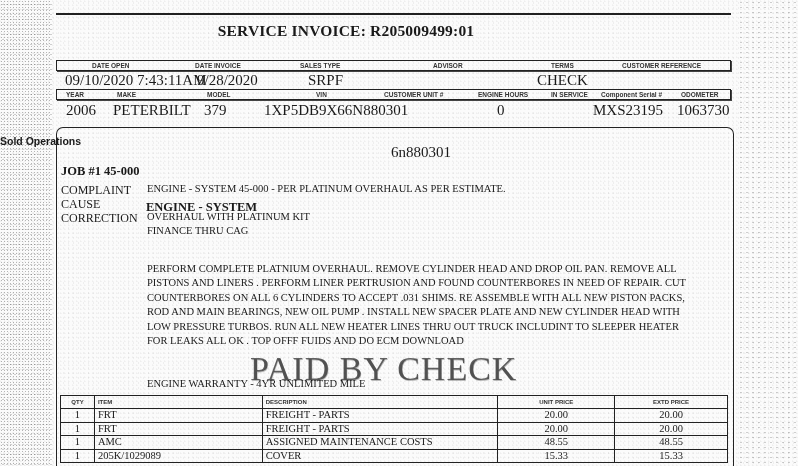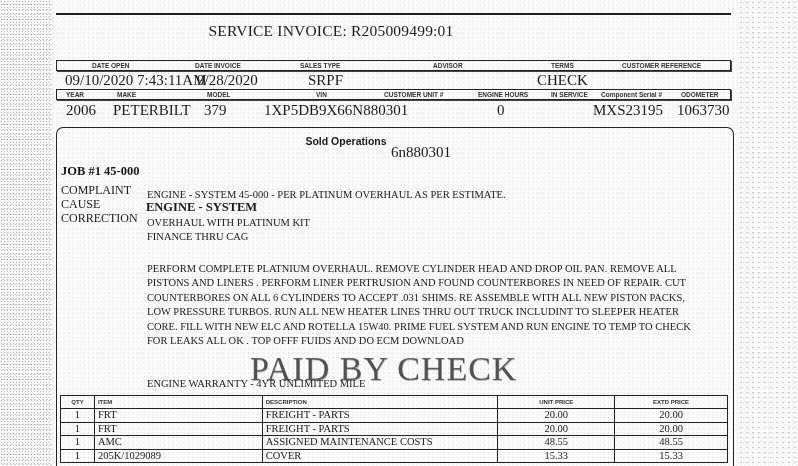--- a/index.html
+++ b/index.html
@@ -20,44 +20,44 @@
         radial-gradient(circle, rgba(0,0,0,0.18) 0.6px, transparent 1px);
       background-size: 3px 3px, 4px 5px; background-position: 0 0, 1px 2px;
     }
     .noise-right {
       position: absolute; right: 0; top: 0; width: 60px; height: 466px;
       background-image: radial-gradient(circle, rgba(0,0,0,0.18) 0.6px, transparent 1px);
       background-size: 6px 5px;
     }
     .top-rule { position: absolute; left: 56px; top: 13px; width: 675px; border-top: 2px solid #222; }
     .title {
-      position: absolute; left: 0; width: 662px; top: 22px; text-align: center;
-      font-size: 15.5px; font-weight: normal; letter-spacing: 0.2px;
+      position: absolute; left: 15px; width: 662px; top: 22px; text-align: center;
+      font-size: 15.5px; font-weight: bold; letter-spacing: 0.2px;
     }
     .hdr-box {
       position: absolute; left: 56px; width: 673px; height: 9px;
       border: 1.5px solid #222; box-shadow: 1px 1px 0 #444;
       font-family: "Liberation Sans", sans-serif; font-size: 6.5px; font-weight: bold; color: #333;
     }
     .hdr-box span, .vals span { position: absolute; top: 0; white-space: nowrap; }
     .hdr-box span { top: 0.5px; }
     .vals { position: absolute; left: 56px; width: 673px; height: 14px; font-size: 15px; }
     .sold-box {
       position: absolute; left: 56px; top: 127px; width: 676px; height: 350px;
       border: 1.5px solid #222; border-radius: 7px; border-bottom: none;
       border-bottom-left-radius: 0; border-bottom-right-radius: 0;
     }
     .sold-title {
-      position: absolute; left: 0; width: 692px; top: 135px; text-align: center;
+      position: absolute; left: 0; width: 692px; top: 135px; 
       font-family: "Liberation Sans", sans-serif; font-size: 10.5px; font-weight: bold;
     }
     .job-line { position: absolute; left: 61px; top: 164px; font-size: 12.5px; font-weight: bold; white-space: nowrap; }
     .job-line .jt { position: absolute; left: 85px; margin-top: 36px; }
     .lbl { position: absolute; left: 61px; font-size: 12px; white-space: nowrap; }
-    .txt { position: absolute; left: 147px; font-size: 10.5px; white-space: nowrap; margin-top: 6px; }
+    .txt { position: absolute; left: 147px; font-size: 10.5px; white-space: nowrap; }
     .para { position: absolute; left: 147px; top: 262px; width: 585px; font-size: 10.5px; line-height: 14.4px; }
     .para div { white-space: nowrap; }
     .warranty { position: absolute; left: 147px; top: 378px; font-size: 10.5px; white-space: nowrap; }
     .stamp {
       position: absolute; left: 250px; top: 350px; font-size: 34px; letter-spacing: 1px;
       color: rgba(40,40,40,0.72); white-space: nowrap; font-family: "Liberation Serif", serif;
       text-shadow: 0.5px 0.5px 0 rgba(0,0,0,0.25);
     }
     table.items {
       position: absolute; left: 60px; top: 395px; width: 668px; border-collapse: collapse;
@@ -132,22 +132,22 @@
 <div class="lbl" style="top:197px;">CAUSE</div>
 <div class="txt" style="top:197px;"></div>
 <div class="lbl" style="top:211px;">CORRECTION</div>
 <div class="txt" style="top:211px;">OVERHAUL WITH PLATINUM KIT</div>
 <div class="txt" style="top:225px;">FINANCE THRU CAG</div>
 
 <div class="para">
   <div>PERFORM COMPLETE PLATNIUM OVERHAUL. REMOVE CYLINDER HEAD AND DROP OIL PAN. REMOVE ALL</div>
   <div>PISTONS AND LINERS . PERFORM LINER PERTRUSION AND FOUND COUNTERBORES IN NEED OF REPAIR. CUT</div>
   <div>COUNTERBORES ON ALL 6 CYLINDERS TO ACCEPT .031 SHIMS. RE ASSEMBLE WITH ALL NEW PISTON PACKS,</div>
+  <div>ROD AND MAIN BEARINGS, NEW OIL PUMP . INSTALL NEW SPACER PLATE AND NEW CYLINDER HEAD WITH</div>
   <div>LOW PRESSURE TURBOS. RUN ALL NEW HEATER LINES THRU OUT TRUCK INCLUDINT TO SLEEPER HEATER</div>
-  <div>CORE. FILL WITH NEW ELC AND ROTELLA 15W40. PRIME FUEL SYSTEM AND RUN ENGINE TO TEMP TO CHECK</div>
   <div>FOR LEAKS ALL OK . TOP OFFF FUIDS AND DO ECM DOWNLOAD</div>
 </div>
 
 <div class="warranty">ENGINE WARRANTY - 4YR UNLIMITED MILE</div>
 <div class="stamp">PAID BY CHECK</div>
 
 <table class="items">
   <colgroup>
     <col style="width:34px">
       <col style="width:168px">

